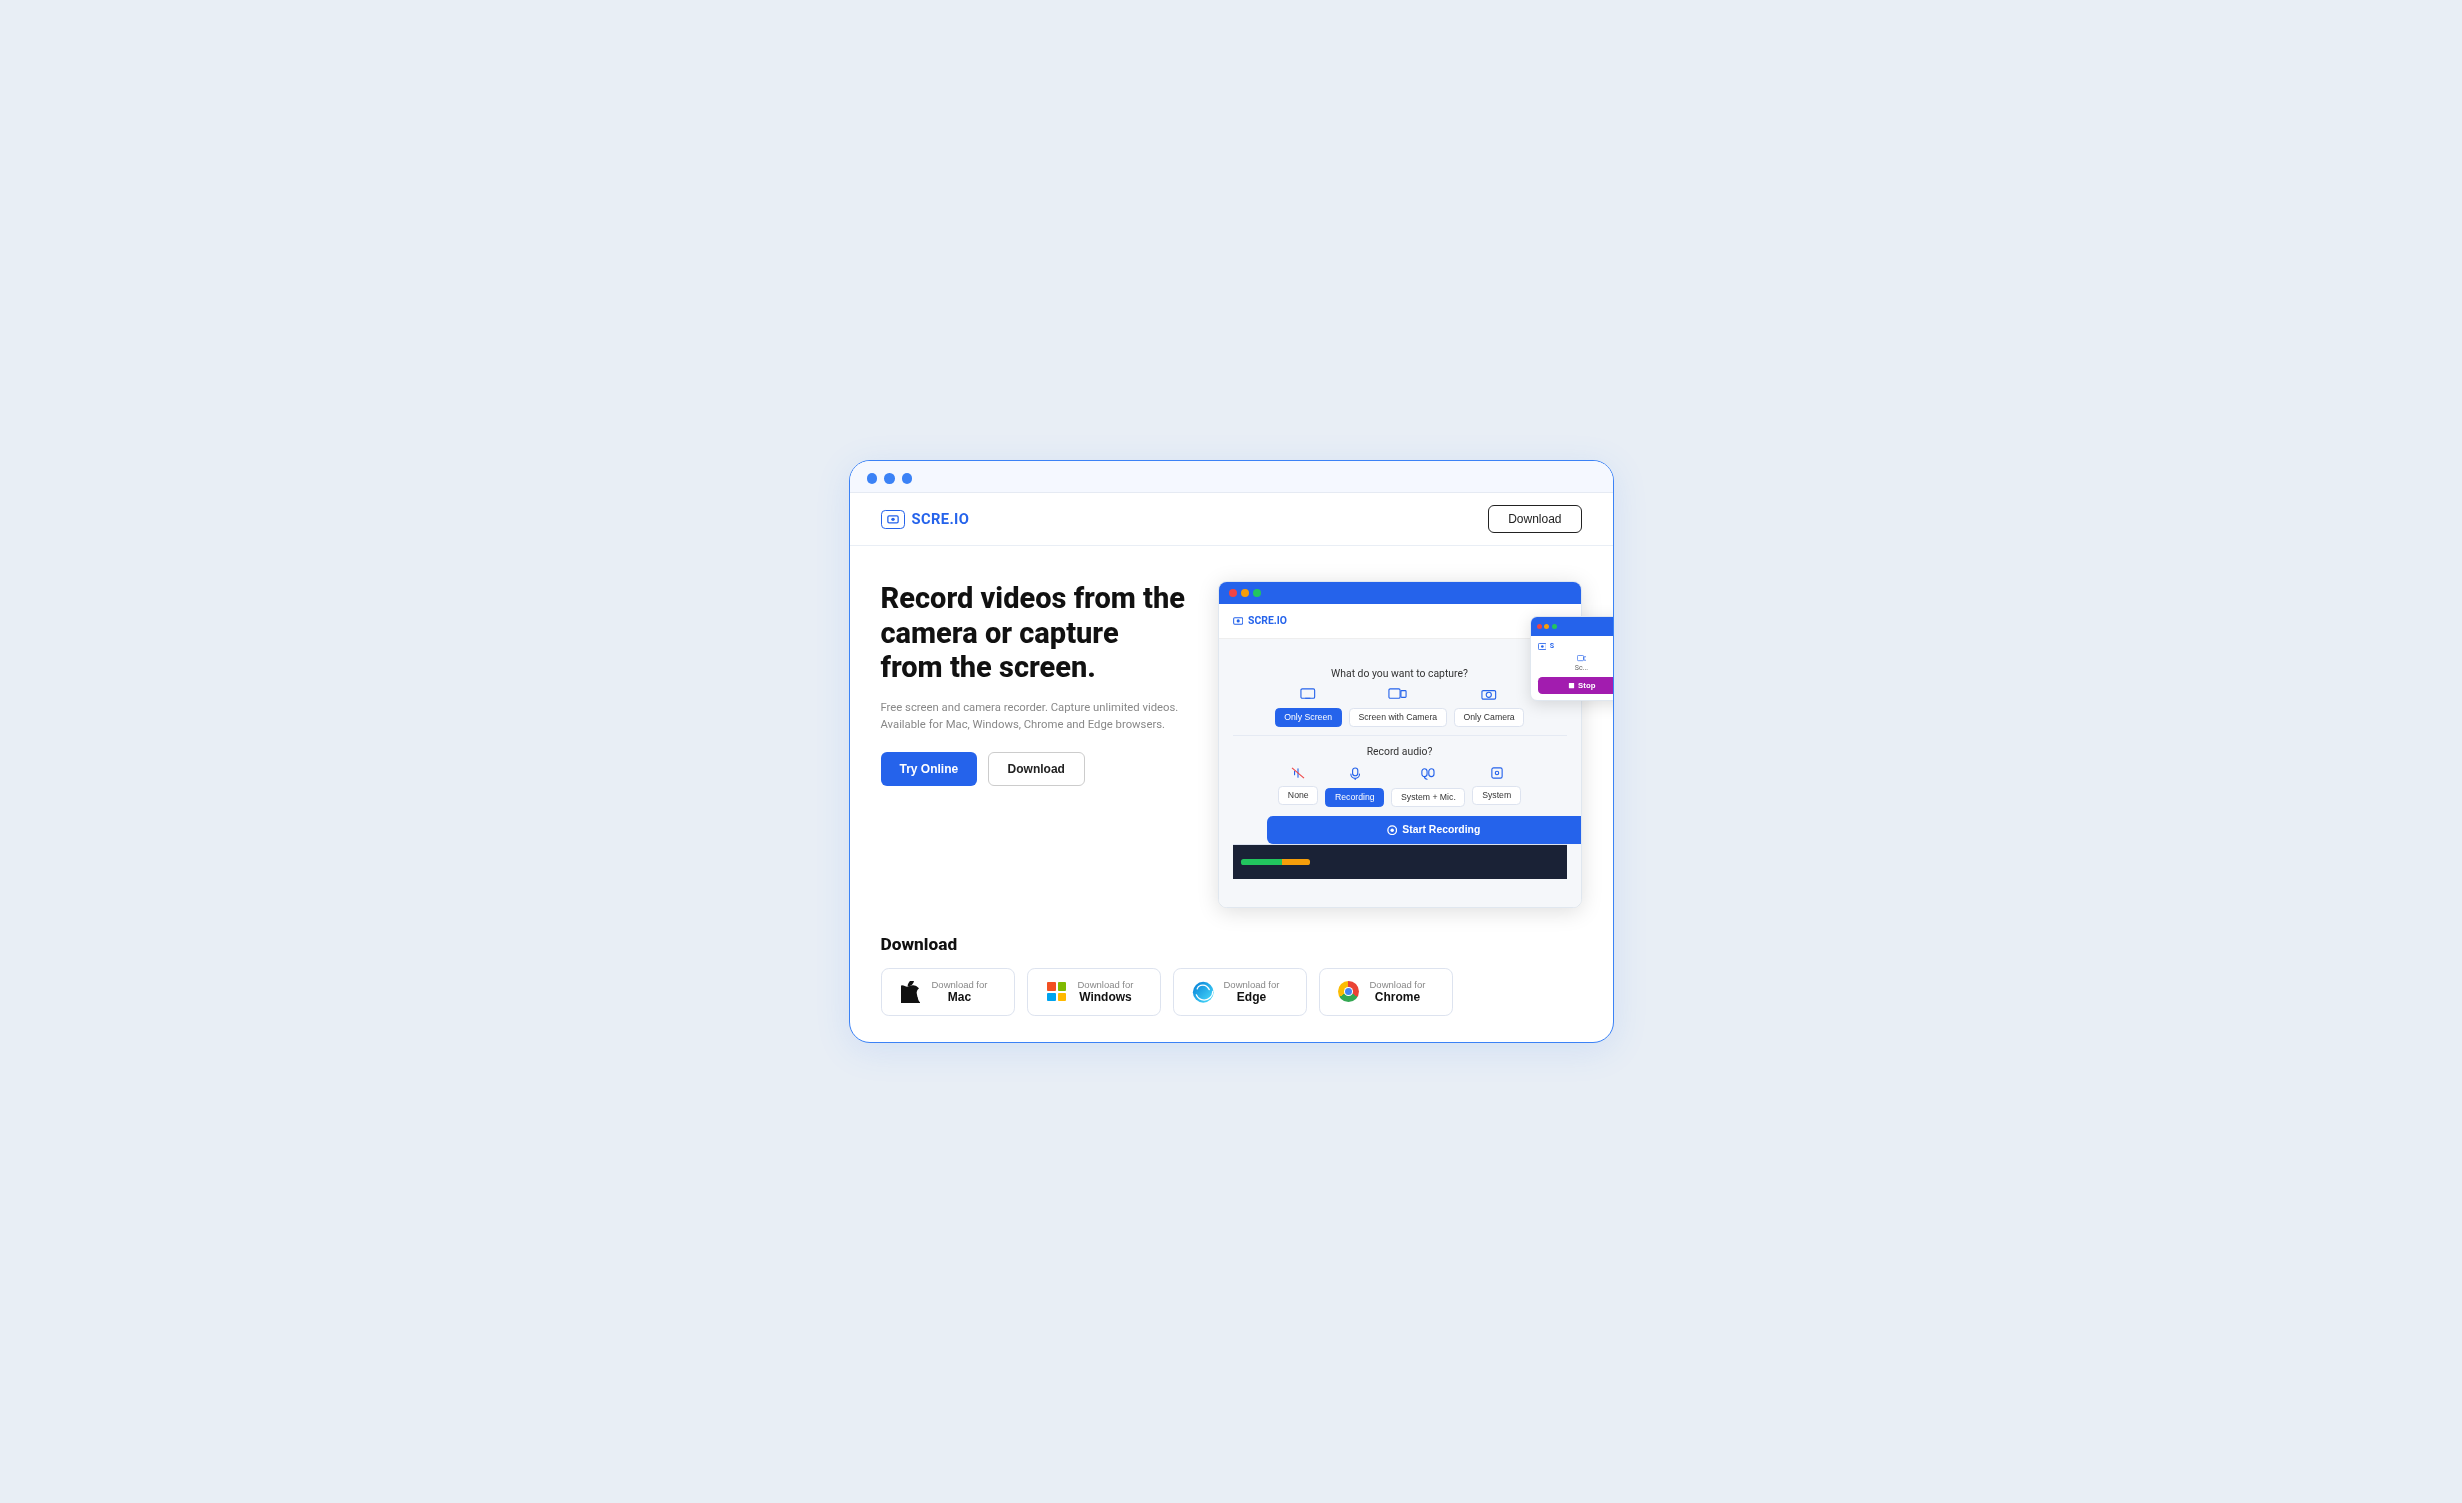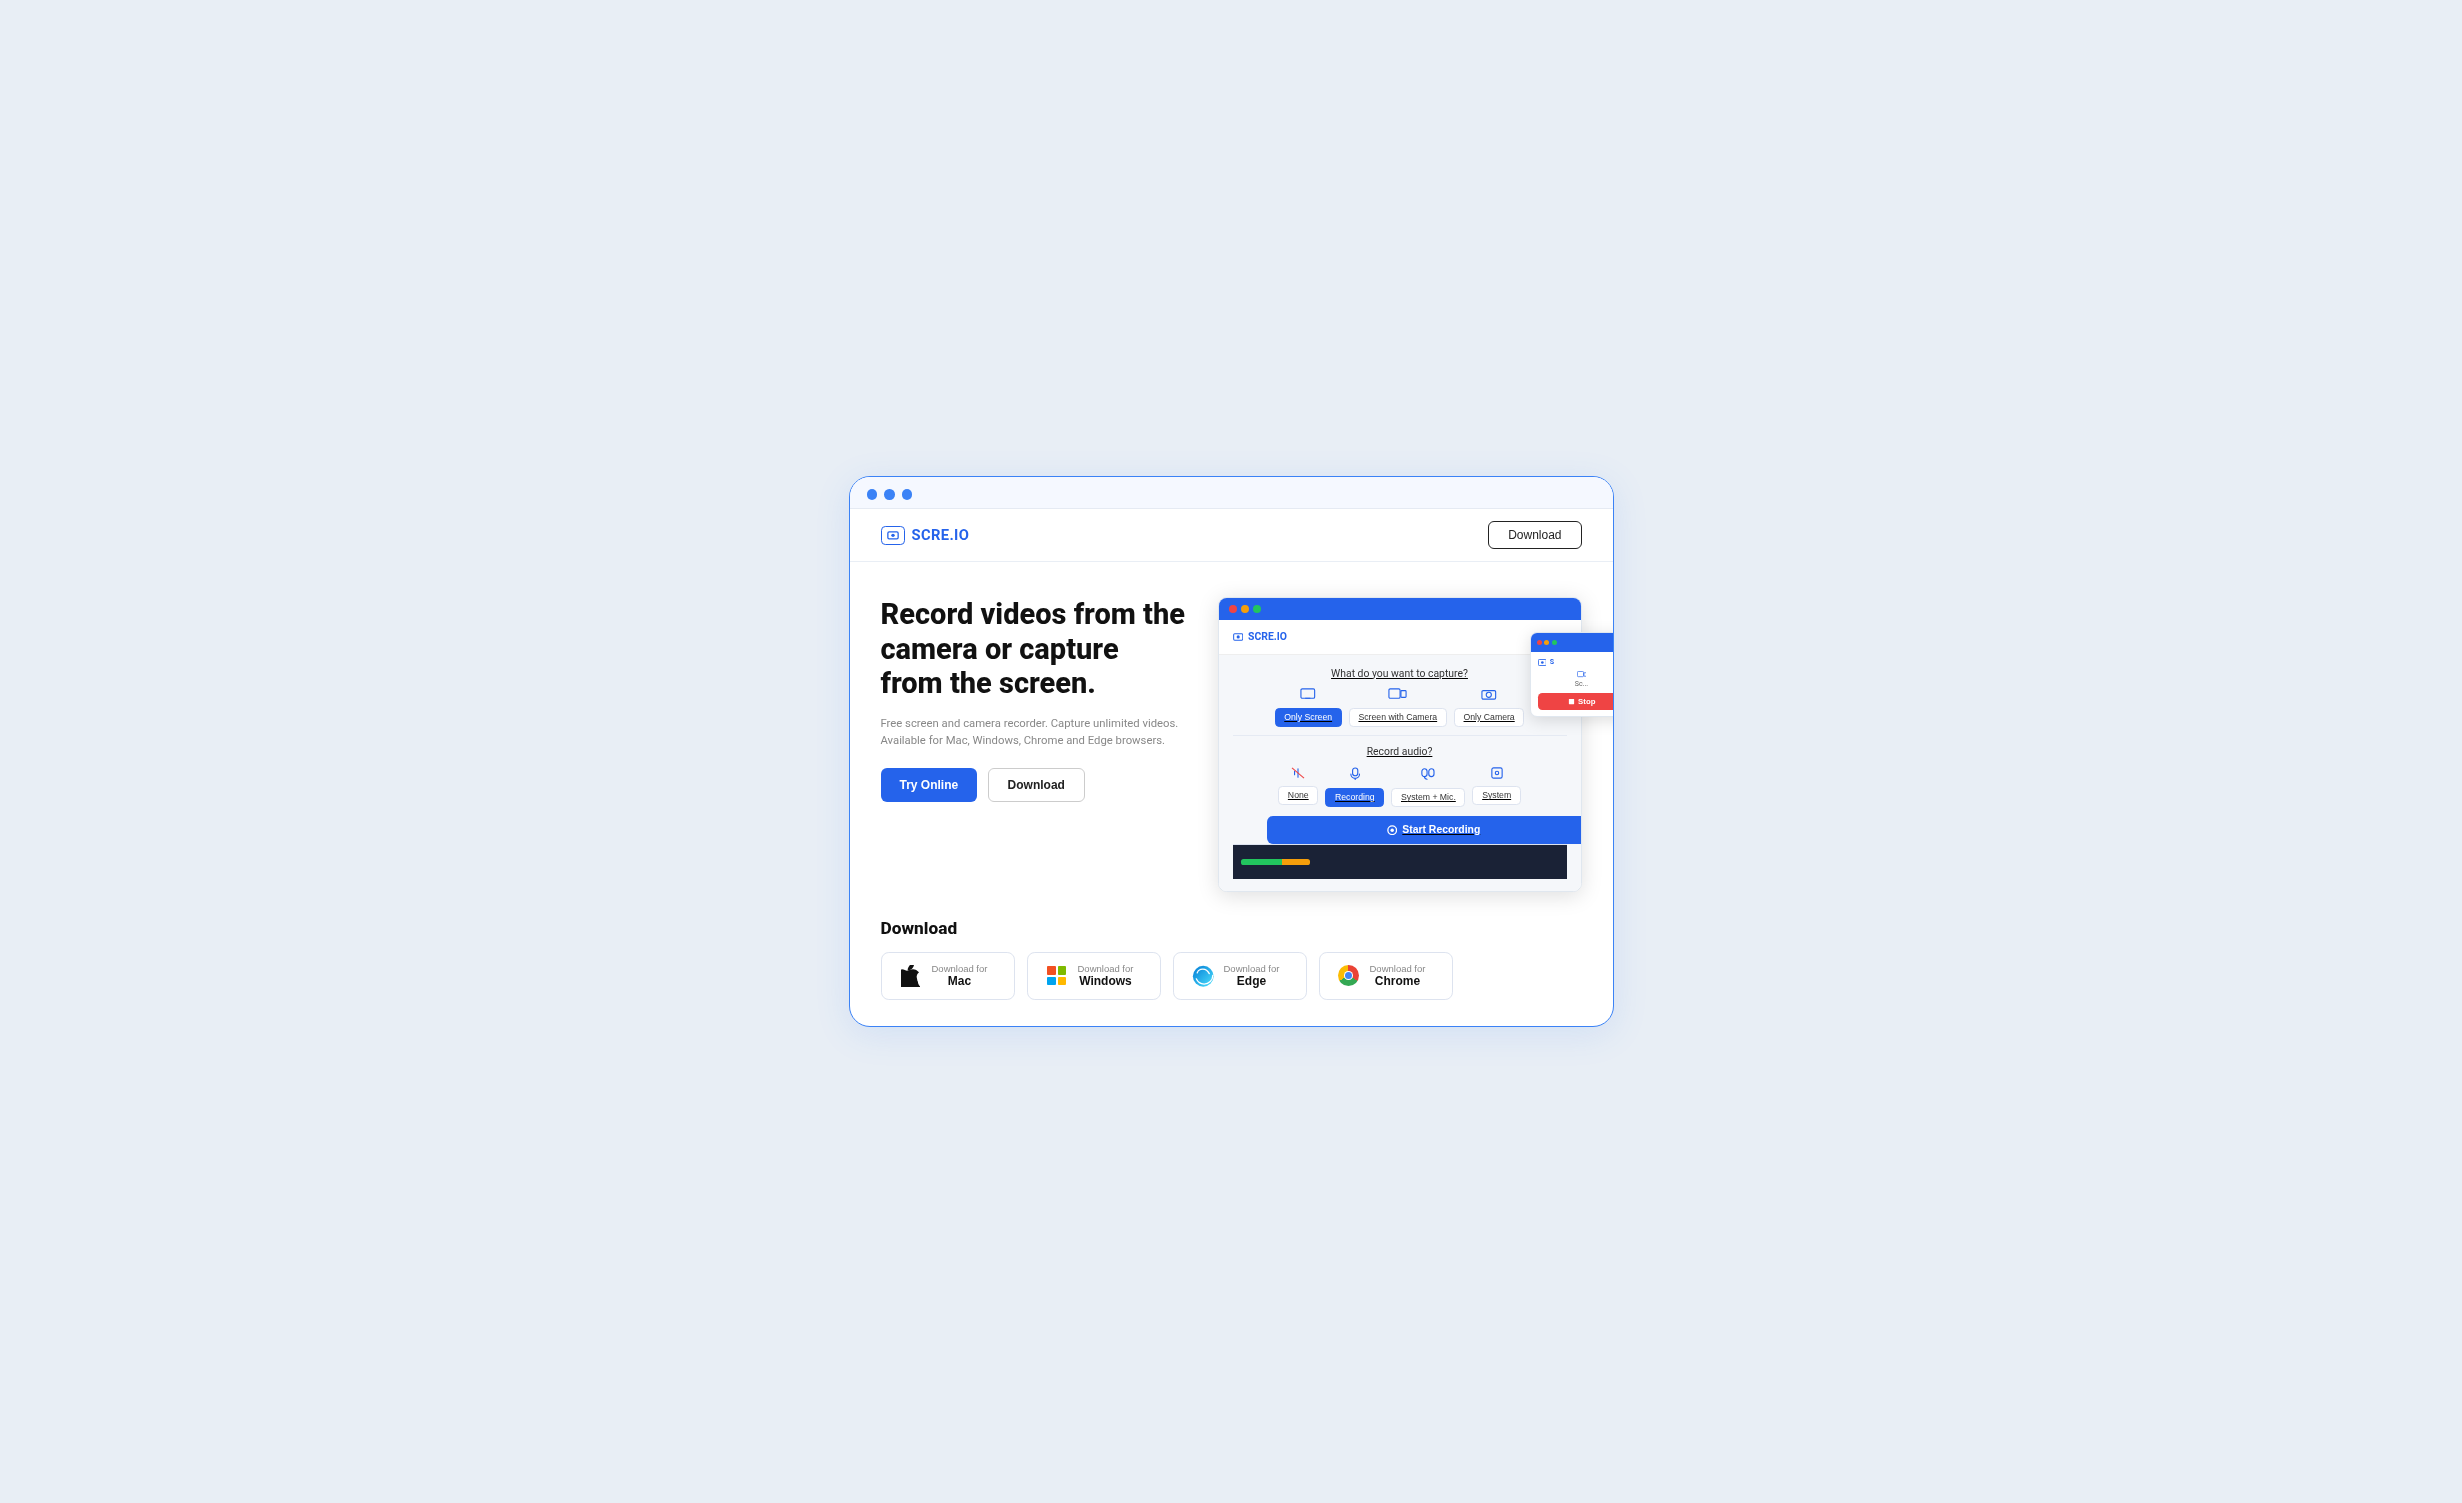--- a/index.html
+++ b/index.html
@@ -159,22 +159,21 @@
       display: flex;
       align-items: center;
       gap: 5.2px;
       color: #2563eb;
       font-weight: 700;
       font-size: 10.4px;
     }
     .mockup-menu { color: #555; font-size: 14px; }
     .mockup-body {
       background: #f5f7fa;
-      padding: 12px 14px;
-      text-decoration: underline;
+      padding: 28px 14px;
     }
     .mockup-section-title {
       text-align: center;
       font-size: 10.4px;
       color: #333;
       margin-bottom: 8.7px;
     }
     .mockup-options {
       display: flex;
       gap: 7px;
@@ -283,21 +282,21 @@
     .mockup-secondary-option {
       font-size: 7px;
       color: #666;
       margin-bottom: 2.6px;
       display: flex;
       align-items: center;
       gap: 2.6px;
       flex-direction: column;
     }
     .mockup-stop-btn {
-      background: #ef4444;
+      background: #a21caf;
       color: #fff;
       border: none;
       border-radius: 4.3px;
       font-size: 7.8px;
       font-weight: 600;
       padding: 4.3px 7px;
       display: flex;
       align-items: center;
       gap: 3.5px;
       margin-top: 4.3px;

